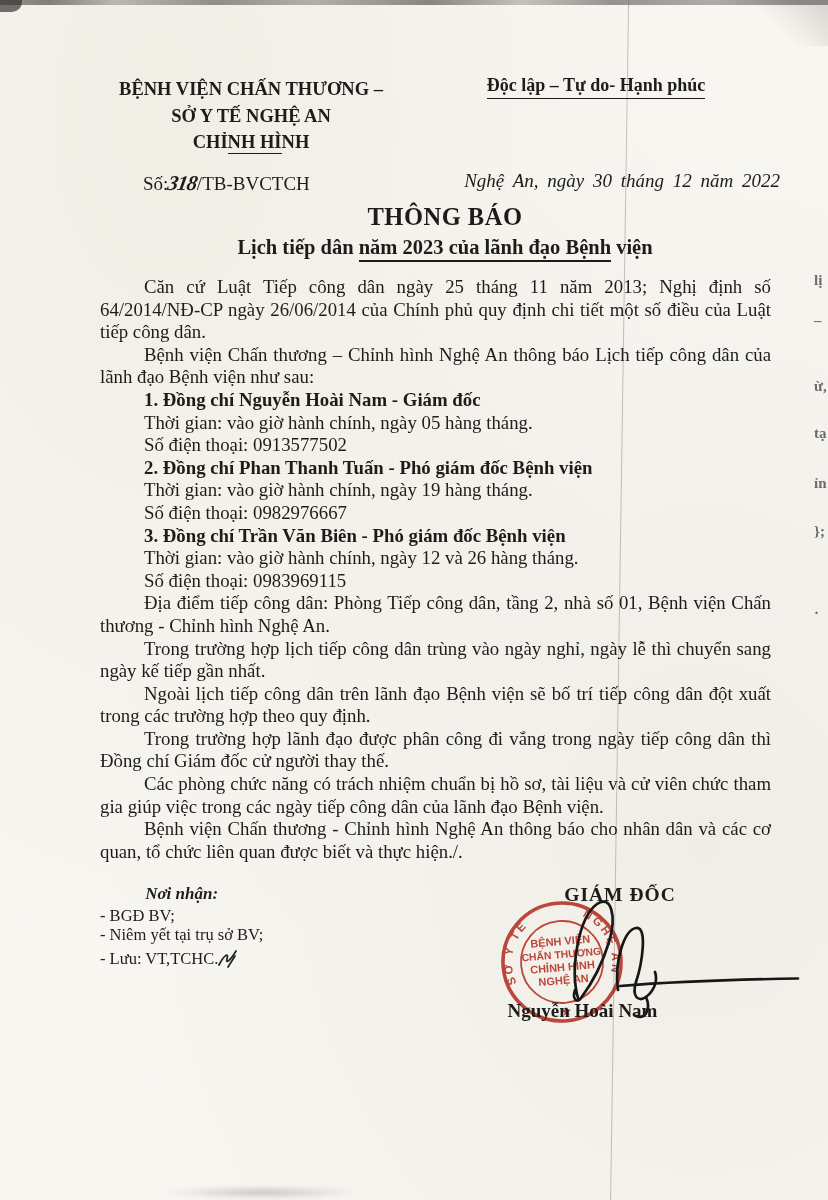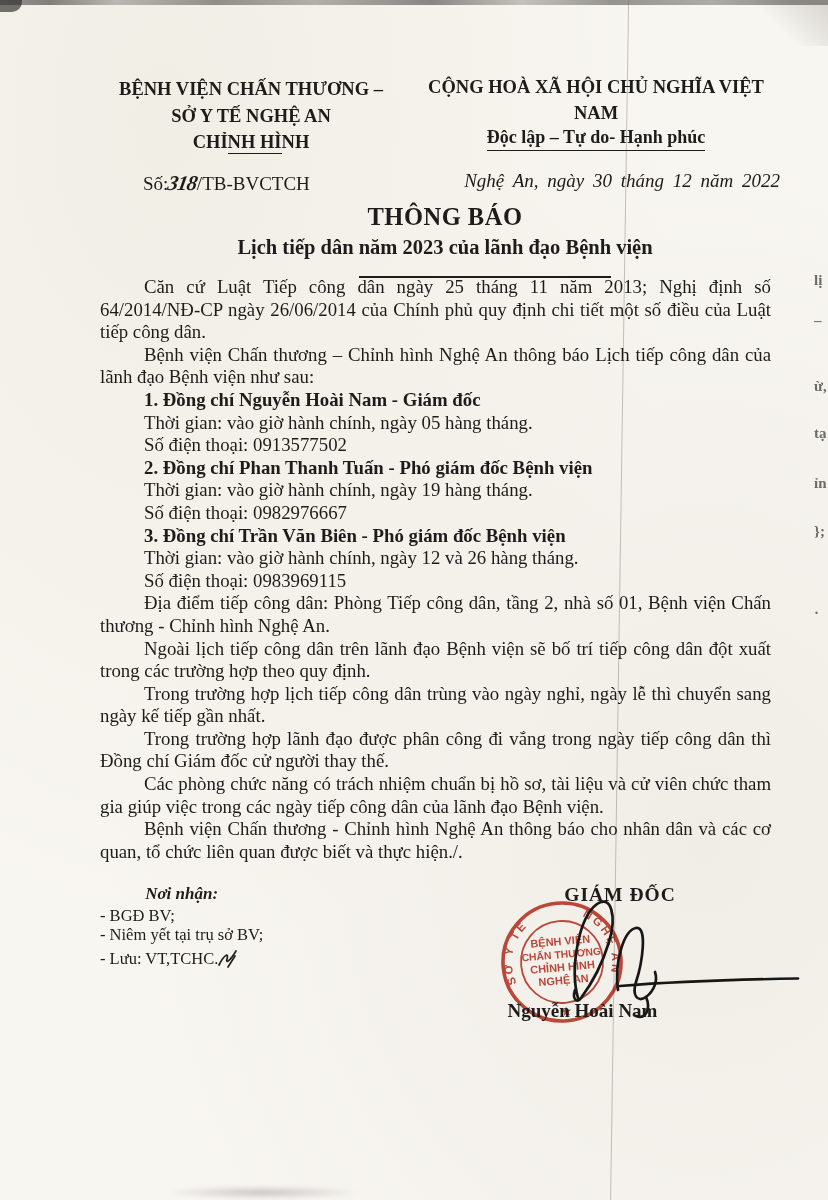--- a/index.html
+++ b/index.html
@@ -45,21 +45,21 @@
   .national-block{position:absolute;left:415px;top:74px;width:362px;text-align:center;}
   .national-line1{font-weight:bold;font-size:18.5px;line-height:26px;}
   .national-line2{display:inline-block;font-weight:bold;font-size:18px;margin-top:1px;border-bottom:1.7px solid #1d1c1a;padding-bottom:2px;}
   .so-line{position:absolute;left:143px;top:171px;font-size:19px;}
   .so-number{display:inline-block;font-style:italic;font-weight:bold;transform:skewX(-10deg);letter-spacing:-1px;font-size:21px;}
   .date-line{position:absolute;left:418px;top:170px;width:362px;text-align:right;font-style:italic;font-size:19px;word-spacing:4px;}
   
   .title-block{position:absolute;left:112px;top:203px;width:666px;text-align:center;}
   .title-main{font-weight:bold;font-size:24.5px;line-height:28px;letter-spacing:.5px;}
   .title-sub{font-weight:bold;font-size:20.5px;line-height:26px;margin-top:3px;}
-  .title-sub .u{border-bottom:2px solid #1d1c1a;padding-bottom:18px;}
+  .title-sub .u{border-bottom:2px solid #1d1c1a;padding-bottom:2px;}
   
   .body-col{position:absolute;left:100px;top:276px;width:671px;font-size:18.8px;line-height:22.6px;text-align:justify;}
   .body-col p{margin:0;text-indent:44px;}
   .body-col p.b{font-weight:bold;}
   
   .recipients{position:absolute;left:100px;top:884px;font-size:16.5px;line-height:19px;}
   .recipients .label{font-weight:bold;font-style:italic;font-size:17px;margin-bottom:3px;text-align:center;}
   .recipients .item{white-space:nowrap;}
   .pen-mark{position:relative;top:4px;left:-2px;}
   .sig-title{position:absolute;left:528px;top:884px;width:184px;text-align:center;font-weight:bold;font-size:19.5px;letter-spacing:1px;}
@@ -87,21 +87,20 @@
   <span class="edge-mark" style="top:523px">};</span>
   <span class="edge-mark" style="top:605px">·</span>
 
   <div class="org-block">
     <div>BỆNH VIỆN CHẤN THƯƠNG –</div>
     <div>SỞ Y TẾ NGHỆ AN</div>
     <div><span>CHỈ</span><span class="org-underline">NH HÌ</span><span>NH</span></div>
   </div>
 
   <div class="national-block">
-    <div class="national-line1">CỘNG HOÀ XÃ HỘI CHỦ NGHĨA VIỆT NAM</div>
     <div><span class="national-line2">Độc lập – Tự do- Hạnh phúc</span></div>
   </div>
 
   <div class="so-line"><span>Số:</span><span class="so-number">318</span><span>/TB-BVCTCH</span></div>
   <div class="date-line">Nghệ An, ngày 30 tháng 12 năm 2022</div>
 
   <div class="title-block">
     <div class="title-main">THÔNG BÁO</div>
     <div class="title-sub"><span>Lịch tiếp dân </span><span class="u">năm 2023 của lãnh đạo Bệnh</span><span> viện</span></div>
   </div>
@@ -112,22 +111,22 @@
     <p class="b">1. Đồng chí Nguyễn Hoài Nam - Giám đốc</p>
     <p>Thời gian: vào giờ hành chính, ngày 05 hàng tháng.</p>
     <p>Số điện thoại: 0913577502</p>
     <p class="b">2. Đồng chí Phan Thanh Tuấn - Phó giám đốc Bệnh viện</p>
     <p>Thời gian: vào giờ hành chính, ngày 19 hàng tháng.</p>
     <p>Số điện thoại: 0982976667</p>
     <p class="b">3. Đồng chí Trần Văn Biên - Phó giám đốc Bệnh viện</p>
     <p>Thời gian: vào giờ hành chính, ngày 12 và 26 hàng tháng.</p>
     <p>Số điện thoại: 0983969115</p>
     <p>Địa điểm tiếp công dân: Phòng Tiếp công dân, tầng 2, nhà số 01, Bệnh viện Chấn thương - Chỉnh hình Nghệ An.</p>
+    <p>Trong trường hợp lịch tiếp công dân trùng vào ngày nghỉ, ngày lễ thì chuyển sang ngày kế tiếp gần nhất.</p>
     <p>Ngoài lịch tiếp công dân trên lãnh đạo Bệnh viện sẽ bố trí tiếp công dân đột xuất trong các trường hợp theo quy định.</p>
-    <p>Trong trường hợp lịch tiếp công dân trùng vào ngày nghỉ, ngày lễ thì chuyển sang ngày kế tiếp gần nhất.</p>
     <p>Trong trường hợp lãnh đạo được phân công đi vắng trong ngày tiếp công dân thì Đồng chí Giám đốc cử người thay thế.</p>
     <p>Các phòng chức năng có trách nhiệm chuẩn bị hồ sơ, tài liệu và cử viên chức tham gia giúp việc trong các ngày tiếp công dân của lãnh đạo Bệnh viện.</p>
     <p>Bệnh viện Chấn thương - Chỉnh hình Nghệ An thông báo cho nhân dân và các cơ quan, tổ chức liên quan được biết và thực hiện./.</p>
   </div>
 
   <div class="recipients">
     <div class="label">Nơi nhận:</div>
     <div class="item">- BGĐ BV;</div>
     <div class="item">- Niêm yết tại trụ sở BV;</div>
     <div class="item"><span>- Lưu: VT,TCHC.</span><svg class="pen-mark" width="24" height="20" viewBox="0 0 24 20">

